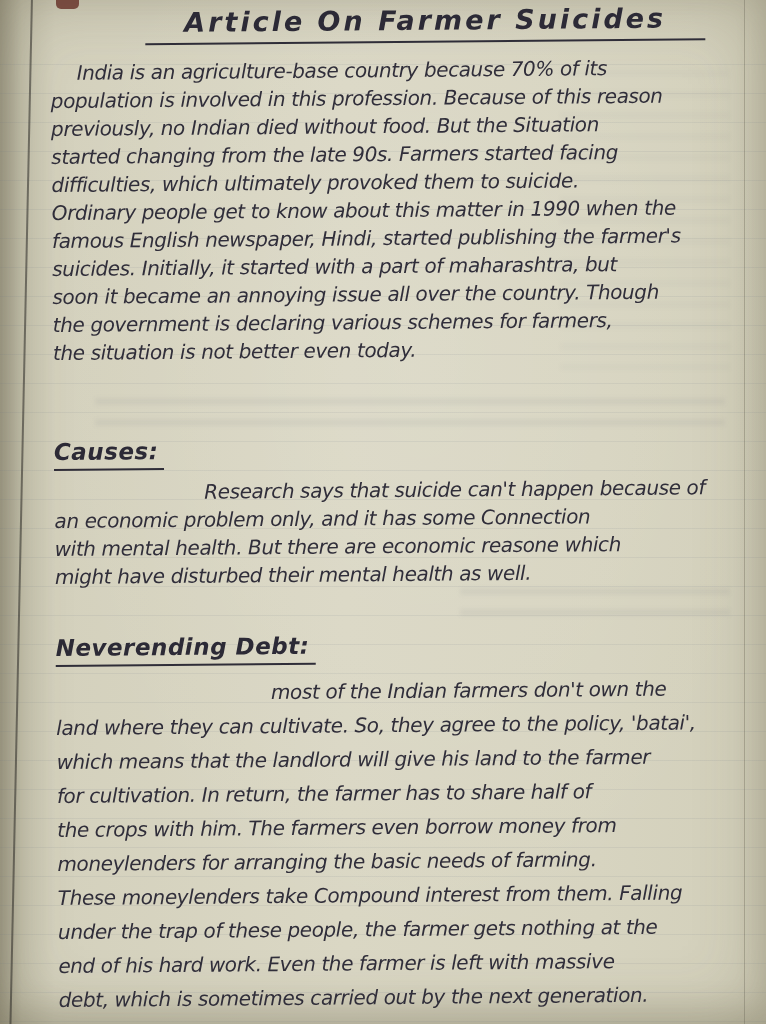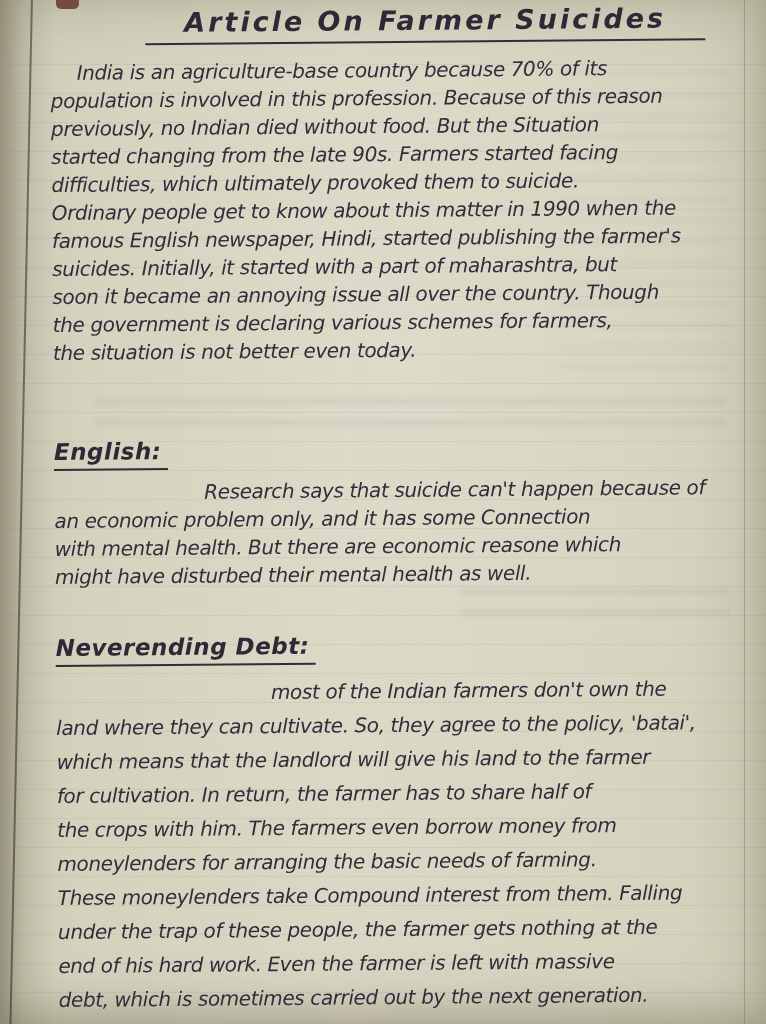--- a/index.html
+++ b/index.html
@@ -104,21 +104,21 @@
         <div class="line">difficulties, which ultimately provoked them to suicide.</div>
         <div class="line">Ordinary people get to know about this matter in 1990 when the</div>
         <div class="line">famous English newspaper, Hindi, started publishing the farmer's</div>
         <div class="line">suicides. Initially, it started with a part of maharashtra, but</div>
         <div class="line">soon it became an annoying issue all over the country. Though</div>
         <div class="line">the government is declaring various schemes for farmers,</div>
         <div class="line">the situation is not better even today.</div>
       </div>
 
     <div class="heading-wrap causes-h">
-      <h2 class="heading">English:</h2>
+      <h2 class="heading">Causes:</h2>
     </div>
     <div class="para causes">
         <div class="line">Research says that suicide can't happen because of</div>
         <div class="line">an economic problem only, and it has some Connection</div>
         <div class="line">with mental health. But there are economic reasone which</div>
         <div class="line">might have disturbed their mental health as well.</div>
       </div>
 
     <div class="heading-wrap debt-h">
       <h2 class="heading">Neverending Debt:</h2>

